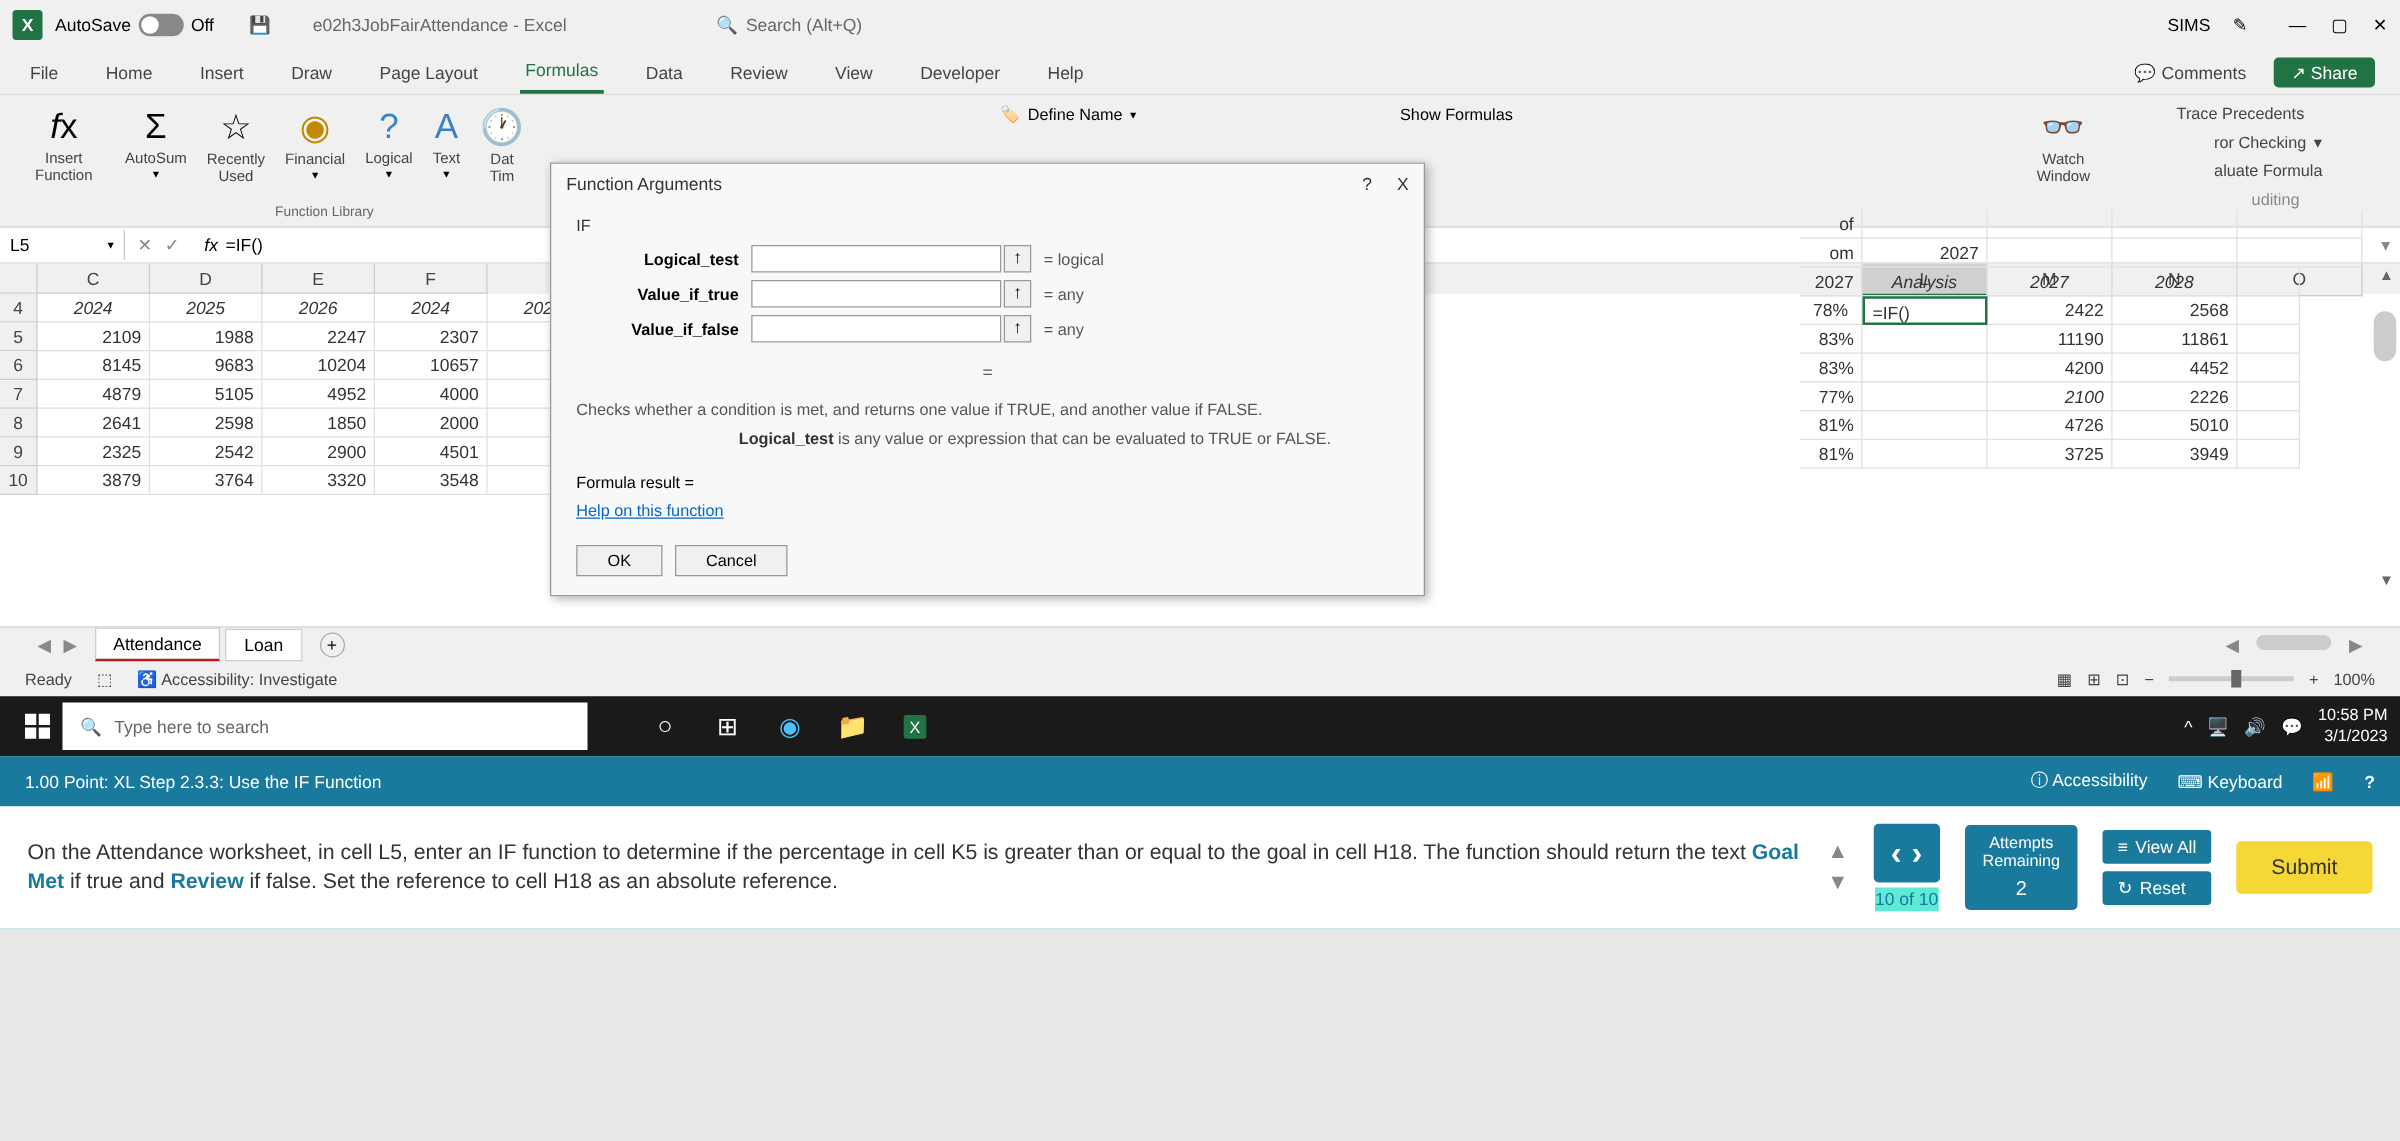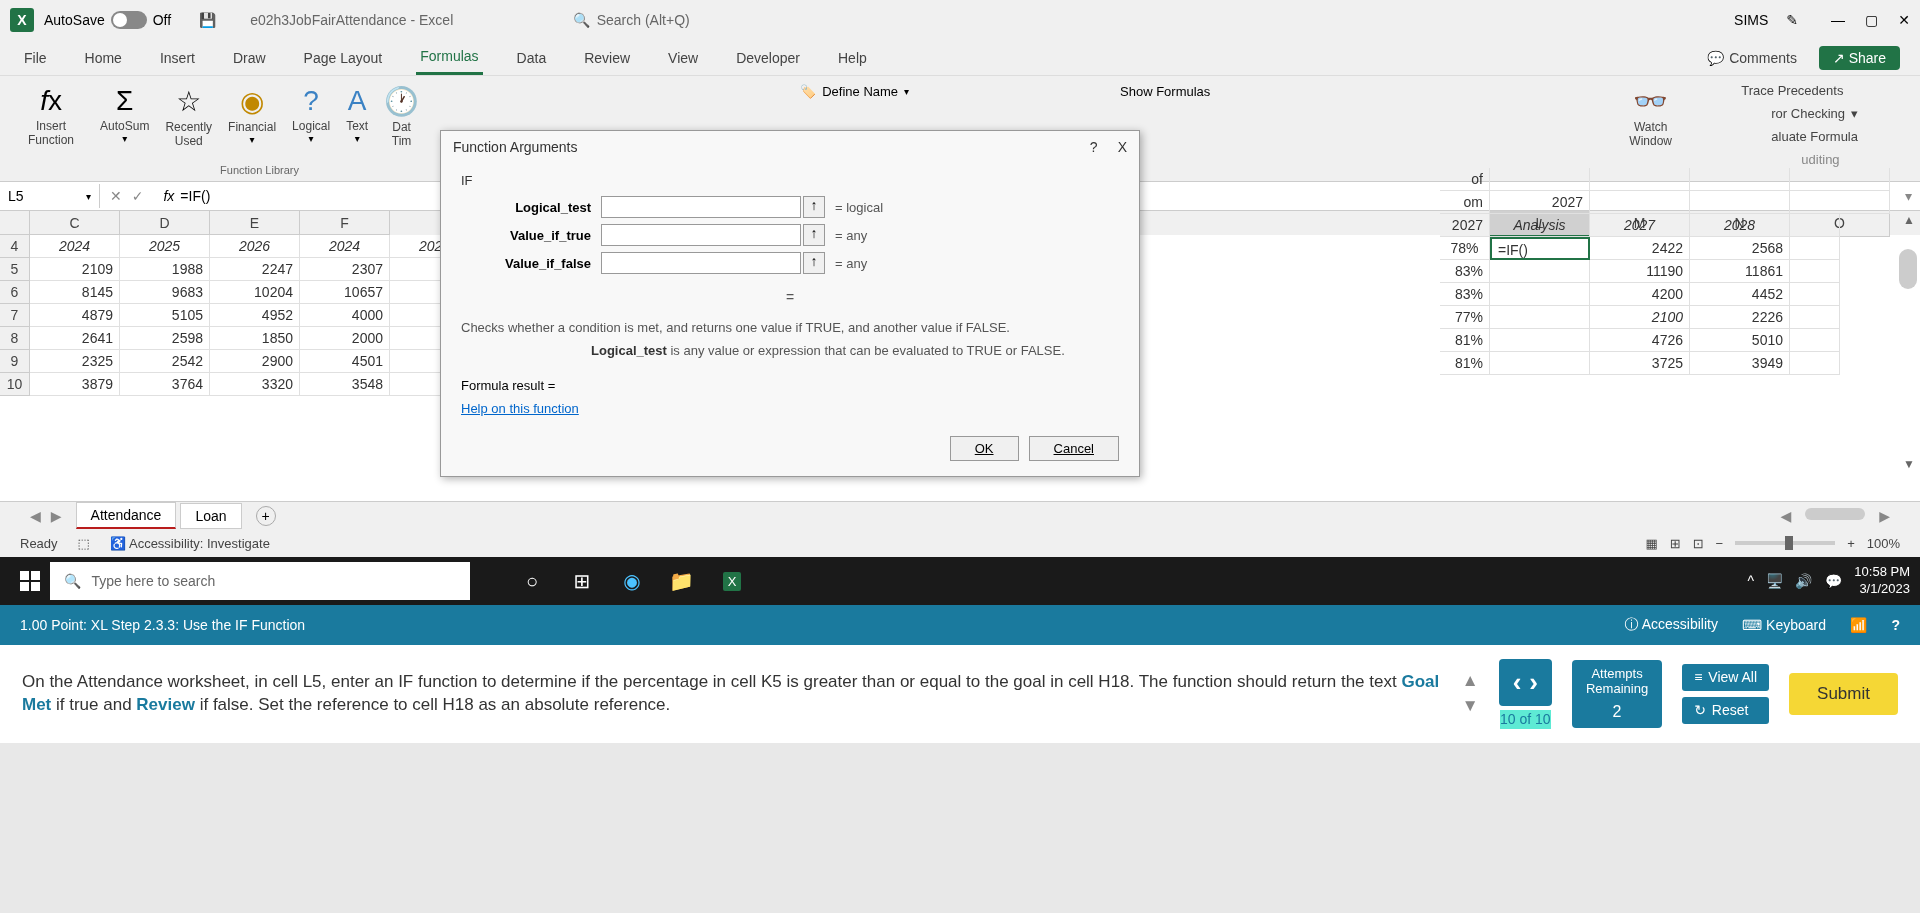--- a/index.html
+++ b/index.html
@@ -65,21 +65,21 @@
 .arg-row { display: flex; align-items: center; margin-bottom: 6px; }
 .arg-label { width: 140px; text-align: right; padding-right: 10px; font-weight: bold; font-size: 13px; }
 .arg-input { width: 200px; height: 22px; border: 1px solid #999; background: white; padding: 0 4px; }
 .arg-btn { width: 22px; height: 22px; border: 1px solid #999; background: #f0f0f0; margin-left: 2px; text-align: center; }
 .arg-result { margin-left: 10px; font-size: 13px; color: #555; }
 .dialog-desc { font-size: 13px; color: #555; margin: 15px 0 8px; }
 .dialog-arg-desc { font-size: 13px; color: #555; margin-left: 130px; }
 .dialog-arg-desc b { color: #333; }
 .dialog-formula-result { font-size: 13px; margin-top: 20px; }
 .dialog-help { color: #0066cc; text-decoration: underline; font-size: 13px; margin-top: 8px; cursor: pointer; }
-.dialog-buttons { display: flex; justify-content: flex-end; gap: 10px; padding: 10px 20px 15px; text-decoration: underline; }
+.dialog-buttons { display: flex; justify-content: flex-start; gap: 10px; padding: 10px 20px 15px; }
 .dialog-btn { padding: 4px 24px; border: 1px solid #999; background: #f0f0f0; cursor: pointer; font-size: 13px; }
 
 
 .sheet-tabs { height: 28px; background: #f0f0f0; display: flex; align-items: center; padding: 0 30px; gap: 4px; border-top: 1px solid #ccc; }
 .sheet-tab { padding: 4px 14px; background: white; border: 1px solid #ccc; cursor: pointer; }
 .sheet-tab.active { border-bottom: 2px solid #b91c1c; font-weight: 500; }
 .sheet-nav { display: flex; gap: 10px; margin-right: 10px; color: #888; }
 
 
 .status-bar { height: 28px; background: #f0f0f0; display: flex; align-items: center; padding: 0 20px; gap: 20px; font-size: 13px; color: #444; }

